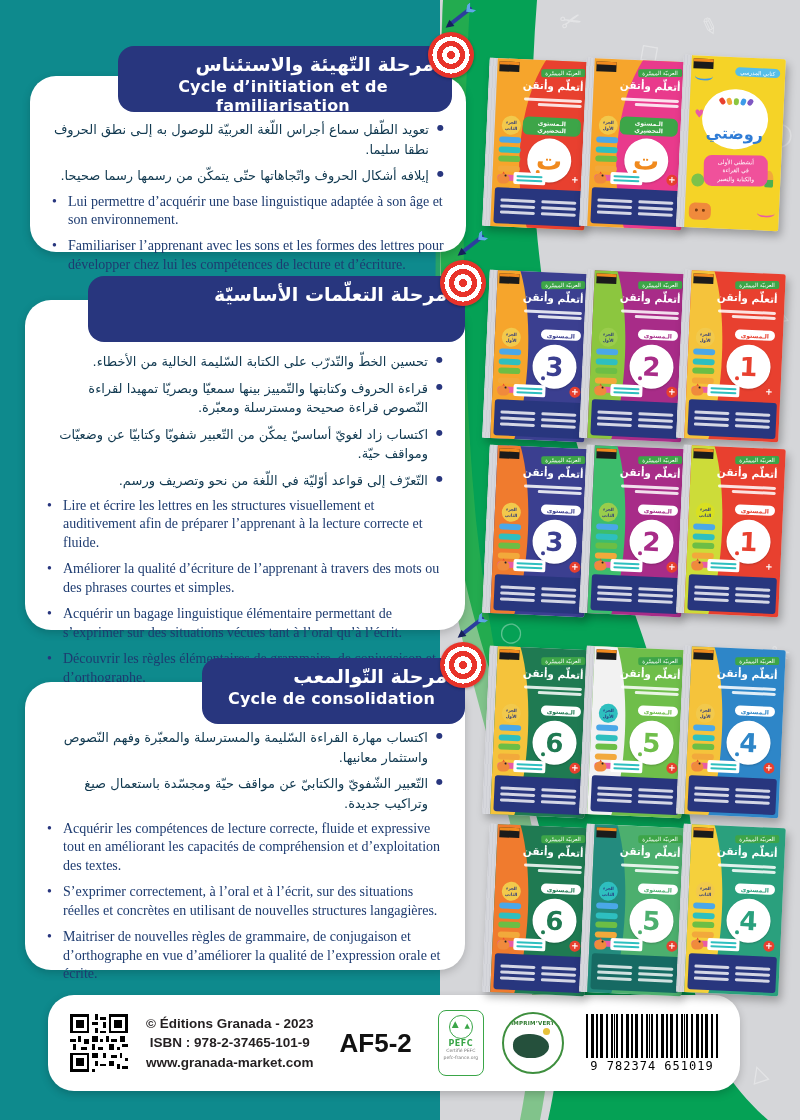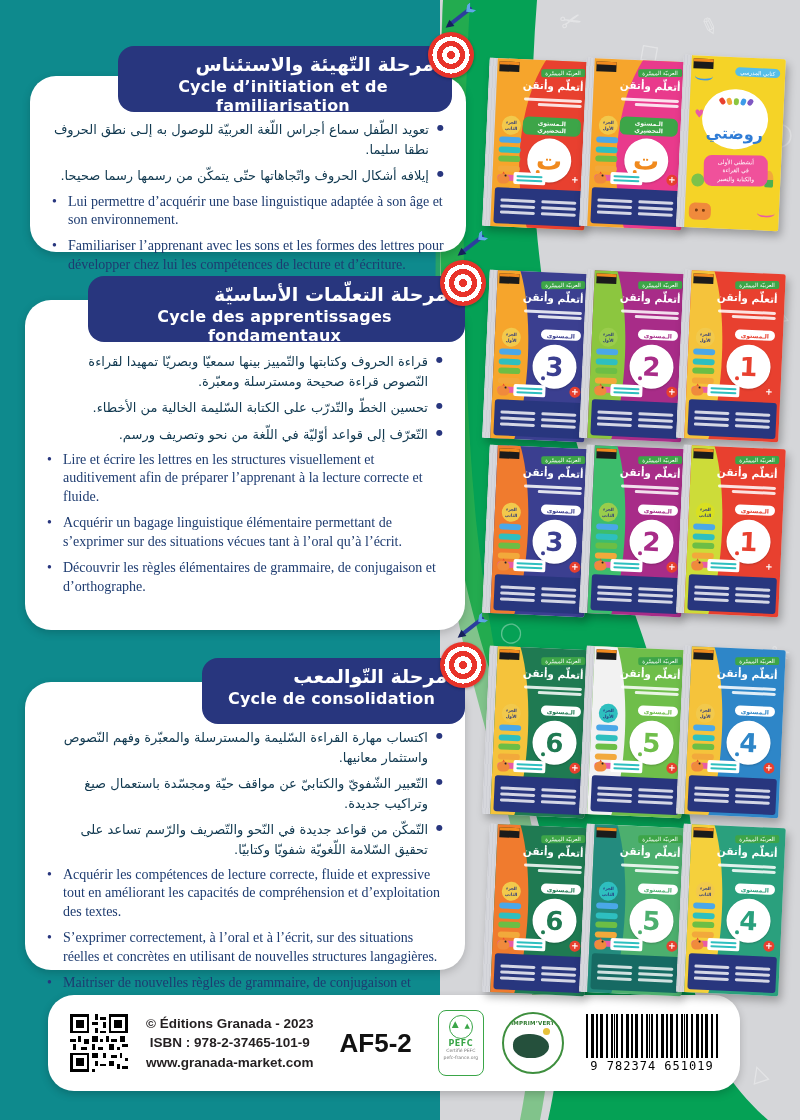--- a/index.html
+++ b/index.html
@@ -159,46 +159,46 @@
     <div class="fr">Cycle d’initiation et de familiarisation</div>
   </div>
   <div class="target" style="left:428px;top:28px">
     <div class="rings"></div>
       <div class="dart"></div>
   </div>
 
   <div class="sec-box" style="left:25px;top:300px;width:440px;height:330px">
     <div class="sec-inner" style="top:52px">
       <ul class="blist ar" id="ar1">
+          <li>تحسين الخطّ والتّدرّب على الكتابة السّليمة الخالية من الأخطاء.</li>
           <li>قراءة الحروف وكتابتها والتّمييز بينها سمعيّا وبصريّا تمهيدا لقراءة النّصوص قراءة صحيحة ومسترسلة ومعبّرة.</li>
-          <li>تحسين الخطّ والتّدرّب على الكتابة السّليمة الخالية من الأخطاء.</li>
+          <li>اكتساب زاد لغويّ أساسيّ يمكّن من التّعبير شفويّا وكتابيّا عن وضعيّات ومواقف حيّة.</li>
           <li>التّعرّف إلى قواعد أوّليّة في اللّغة من نحو وتصريف ورسم.</li>
         </ul>
       <ul class="blist fr" id="fr1">
           <li>Lire et écrire les lettres en les structures visuellement et auditivement afin de préparer l’apprenant à la lecture correcte et fluide.</li>
+          <li>Améliorer la qualité d’écriture de l’apprenant à travers des mots ou des phrases courtes et simples.</li>
           <li>Acquérir un bagage linguistique élémentaire permettant de s’exprimer sur des situations vécues tant à l’oral qu’à l’écrit.</li>
           <li>Découvrir les règles élémentaires de grammaire, de conjugaison et d’orthographe.</li>
         </ul>
     </div>
   </div>
   <div class="banner" style="left:88px;top:276px;width:377px;height:66px">
     <div class="ar">مرحلة التعلّمات الأساسيّة</div>
-    <div class="fr">Cycle des apprentissages fondamentaux</div>
   </div>
   <div class="target" style="left:440px;top:256px">
     <div class="rings"></div>
       <div class="dart"></div>
   </div>
 
   <div class="sec-box" style="left:25px;top:682px;width:440px;height:288px">
     <div class="sec-inner" style="top:46px">
       <ul class="blist ar" id="ar2">
           <li>اكتساب مهارة القراءة السّليمة والمسترسلة والمعبّرة وفهم النّصوص واستثمار معانيها.</li>
           <li>التّعبير الشّفويّ والكتابيّ عن مواقف حيّة ومجسّدة باستعمال صيغ وتراكيب جديدة.</li>
-          <li>التّمكّن من قواعد جديدة في النّحو والتّصريف والرّسم تساعد على تحقيق السّلامة اللّغويّة شفويّا وكتابيّا.</li>
         </ul>
       <ul class="blist fr" id="fr2">
           <li>Acquérir les compétences de lecture correcte, fluide et expressive tout en améliorant les capacités de compréhension et d’exploitation des textes.</li>
           <li>S’exprimer correctement, à l’oral et à l’écrit, sur des situations réelles et concrètes en utilisant de nouvelles structures langagières.</li>
           <li>Maitriser de nouvelles règles de grammaire, de conjugaison et d’orthographe en vue d’améliorer la qualité de l’expression orale et écrite.</li>
         </ul>
     </div>
   </div>
   <div class="banner" style="left:202px;top:658px;width:263px;height:66px">
     <div class="ar">مرحلة التّوالمعب</div>

